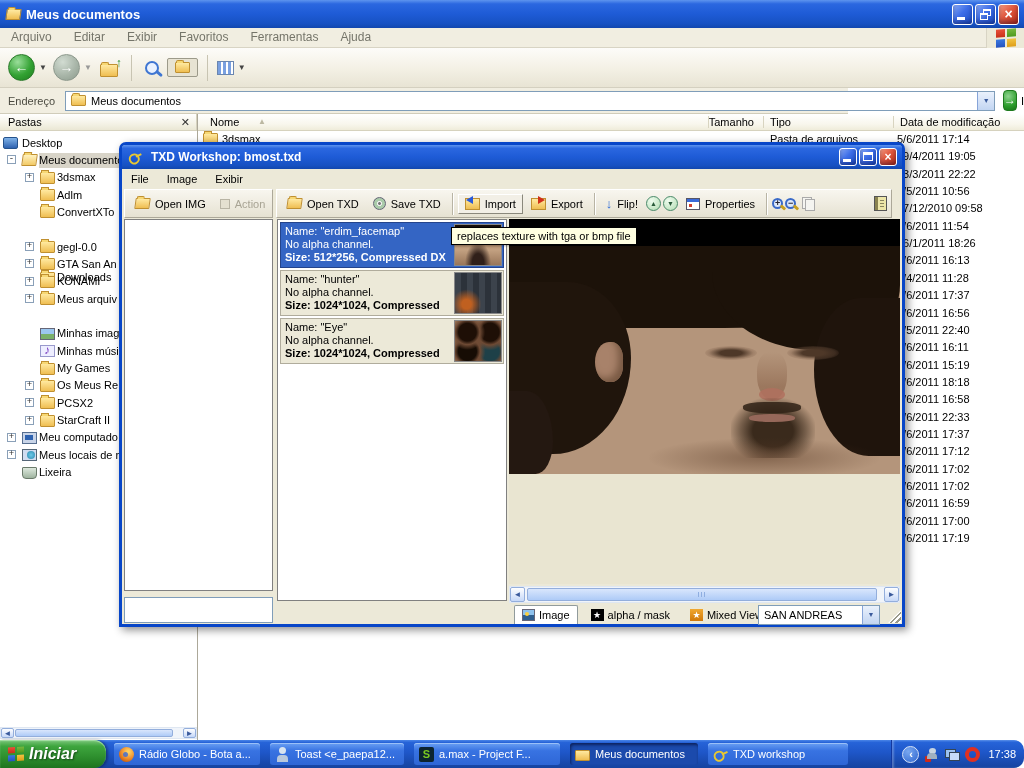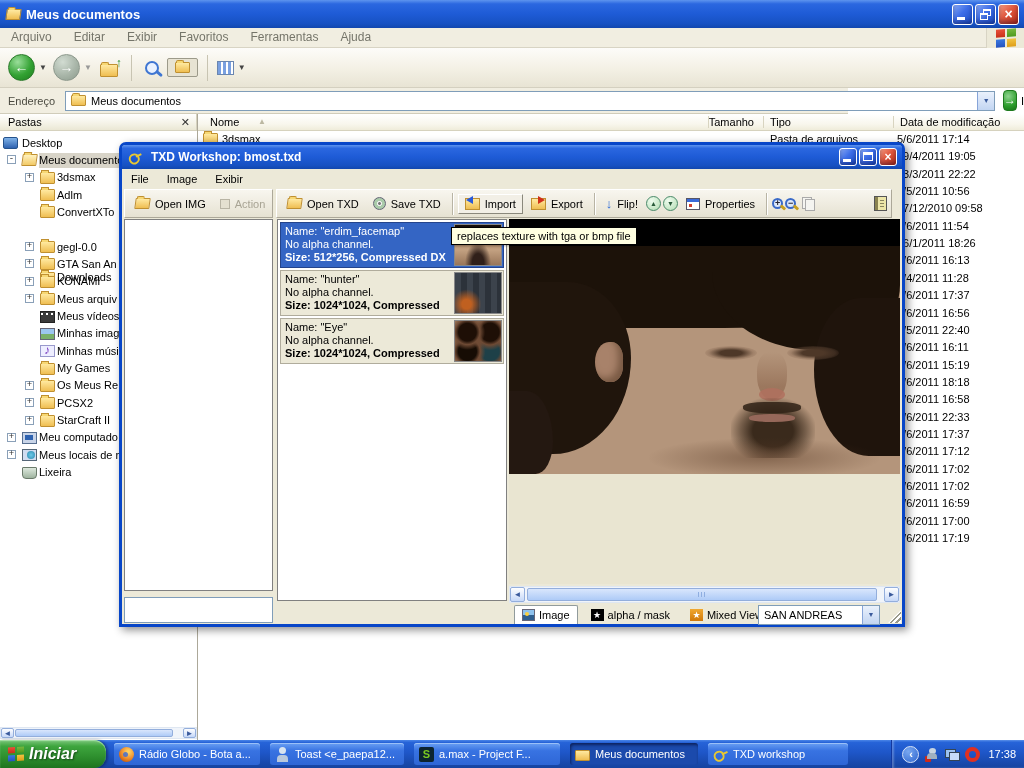--- a/index.html
+++ b/index.html
@@ -186,21 +186,21 @@
   .tab-img::after{content:"";position:absolute;left:2px;top:2px;width:4px;height:4px;border-radius:50%;background:#F8D040;}
   .game-combo{background:#fff;border:1px solid #7F9DB9;height:20px;display:flex;align-items:center;padding-left:5px;width:122px;}
   .game-combo .dd-btn{height:18px;}
   .grip{position:absolute;right:1px;bottom:1px;width:13px;height:13px;
         background:repeating-linear-gradient(135deg,#FFF 0 2px,#9A9A8A 2px 4px);
         clip-path:polygon(100% 0,100% 100%,0 100%);}
 
   .tooltip{background:#FFFFE1;border:1px solid #000;padding:1px 5px;line-height:14px;white-space:nowrap;box-shadow:1px 1px 2px rgba(0,0,0,.3);}
 
   
-  .taskbar{background:linear-gradient(180deg,#4A85E8 0%,#2663D8 9%,#1E56C8 45%,#16439F 100%);display:flex;align-items:center;}
+  .taskbar{background:linear-gradient(180deg,#4A85E8 0%,#2663D8 9%,#1E56C8 45%,#16439F 100%);display:flex;align-items:center;border-radius:10px;}
   .startbtn{height:28px;width:106px;border-radius:0 12px 12px 0;display:flex;align-items:center;gap:5px;padding-left:8px;flex:none;
             background:linear-gradient(180deg,#7DC87D 0%,#3EA53E 22%,#2E8F2E 60%,#1E741E 100%);
             box-shadow:inset 0 1px 1px #A8E0A8, 2px 0 3px rgba(0,0,0,.35);
             color:#fff;font-size:16px;font-weight:bold;font-style:italic;text-shadow:1px 1px 2px rgba(0,0,0,.5);}
   .taskzone{display:flex;gap:10px;margin-left:8px;flex:none;}
   .taskbtn{height:22px;border-radius:3px;display:flex;align-items:center;color:#fff;overflow:hidden;white-space:nowrap;flex:none;
            background:linear-gradient(180deg,#6AA0F4 0%,#3873E2 35%,#2E66D6 100%);box-shadow:inset 0 1px 0 #9AC0F8;}
   .taskbtn.active{background:#1B4AAC;box-shadow:inset 1px 2px 3px rgba(0,0,30,.55);}
   .tk{width:15px;height:15px;margin:0 5px 0 5px;flex:none;position:relative;}
   .tk-firefox{border-radius:50%;background:radial-gradient(circle at 62% 32%,#FFD060 8%,#F09030 48%,#C85808 82%,#A04808);}
@@ -345,24 +345,20 @@
         <div class="tree-row" style="top: 142.8px; left: 0px; right: 0px;">
           <span class="exbox" style="left: 25px; top: 3px; position: absolute;">+</span>
           <span class="ti ti-folder" style="left: 40px; top: 2px;"></span>
           <span class="tree-label" style="left: 57px;">KONAMI</span>
         </div>
         <div class="tree-row" style="top: 160.15px; left: 0px; right: 0px;">
           <span class="exbox" style="left: 25px; top: 3px; position: absolute;">+</span>
           <span class="ti ti-folder" style="left: 40px; top: 2px;"></span>
           <span class="tree-label" style="left: 57px;">Meus arquiv</span>
         </div>
-        <div class="tree-row" style="top: 177.5px; left: 0px; right: 0px;">
-          <span class="ti ti-videos" style="left: 40px; top: 2px;"></span>
-          <span class="tree-label" style="left: 57px;">Meus vídeos</span>
-        </div>
         <div class="tree-row" style="top: 194.85px; left: 0px; right: 0px;">
           <span class="ti ti-images" style="left: 40px; top: 2px;"></span>
           <span class="tree-label" style="left: 57px;">Minhas imag</span>
         </div>
         <div class="tree-row" style="top: 212.2px; left: 0px; right: 0px;">
           <span class="ti ti-music" style="left: 40px; top: 2px;"></span>
           <span class="tree-label" style="left: 57px;">Minhas músi</span>
         </div>
         <div class="tree-row" style="top: 229.55px; left: 0px; right: 0px;">
           <span class="ti ti-folder" style="left: 40px; top: 2px;"></span>

